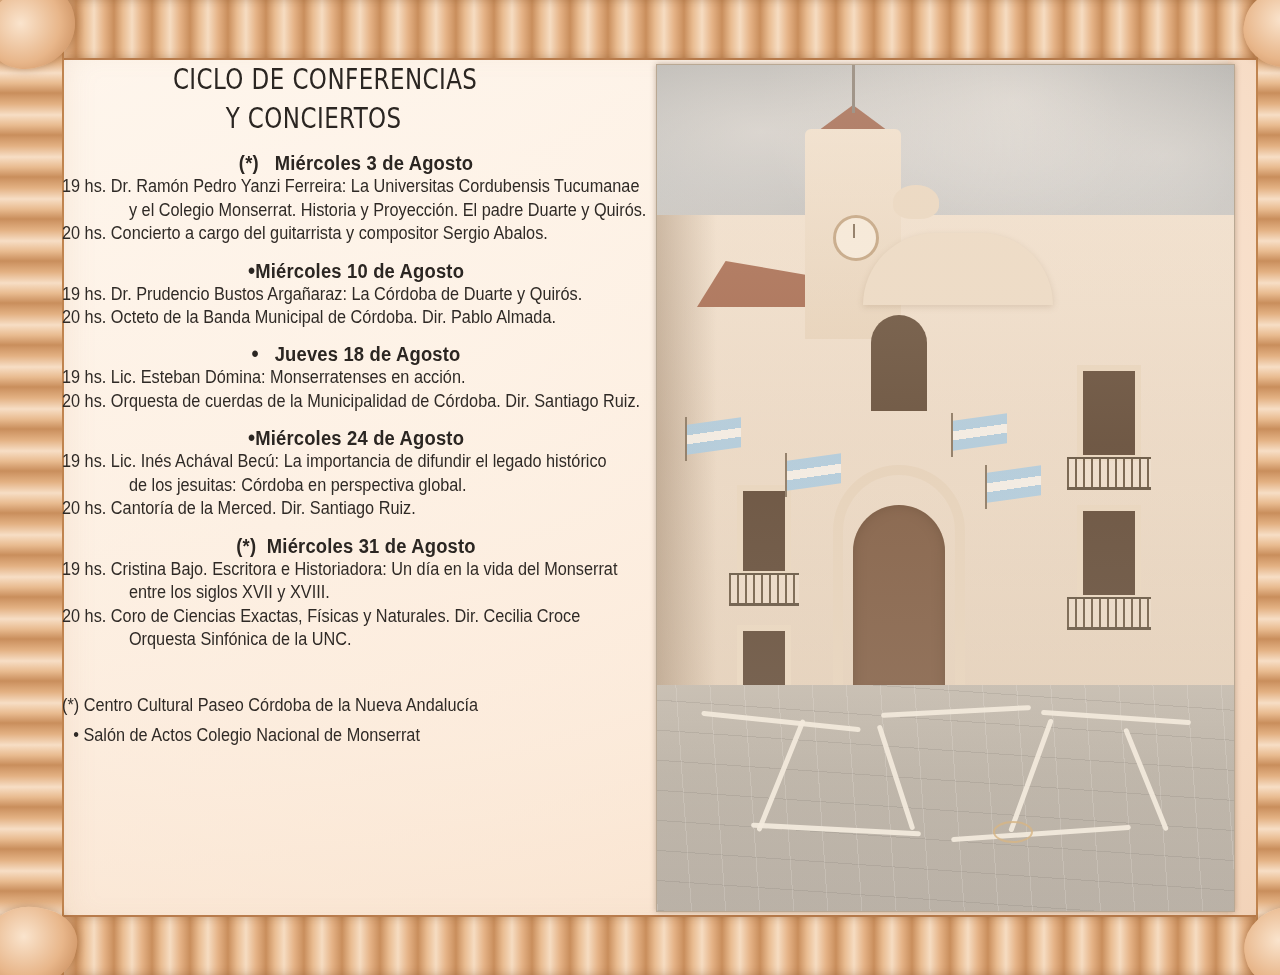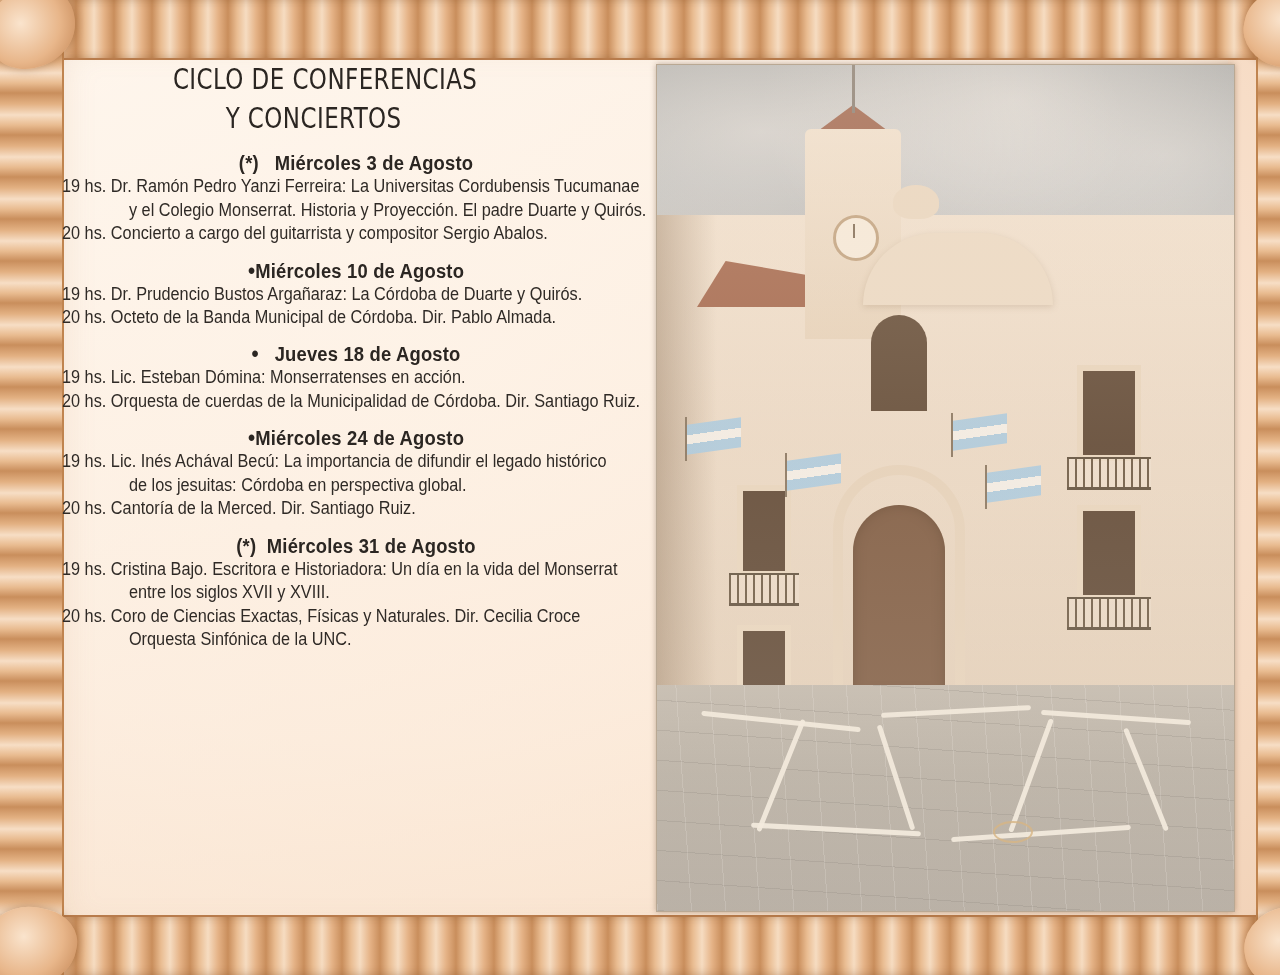--- a/index.html
+++ b/index.html
@@ -405,20 +405,24 @@
         <div class="line">
           <span>19 hs. Cristina Bajo. Escritora e Historiadora: Un día en la vida del Monserrat</span>
           <span class="cont">entre los siglos XVII y XVIII.</span>
         </div>
         <div class="line">
           <span>20 hs. Coro de Ciencias Exactas, Físicas y Naturales. Dir. Cecilia Croce</span>
           <span class="cont">Orquesta Sinfónica de la UNC.</span>
         </div>
       </div>
 
+      <div class="legend">
+        <div class="legend-line">(*) Centro Cultural Paseo Córdoba de la Nueva Andalucía</div>
+        <div class="legend-line indent">• Salón de Actos Colegio Nacional de Monserrat</div>
+      </div>
 
     </div>
 
     <div class="photo-col">
       <div class="photo" title="Colegio Nacional de Monserrat">
         <div class="sky"></div>
         <div class="clouds"></div>
 
         <div class="building"></div>
         <div class="facade-shadow"></div>

